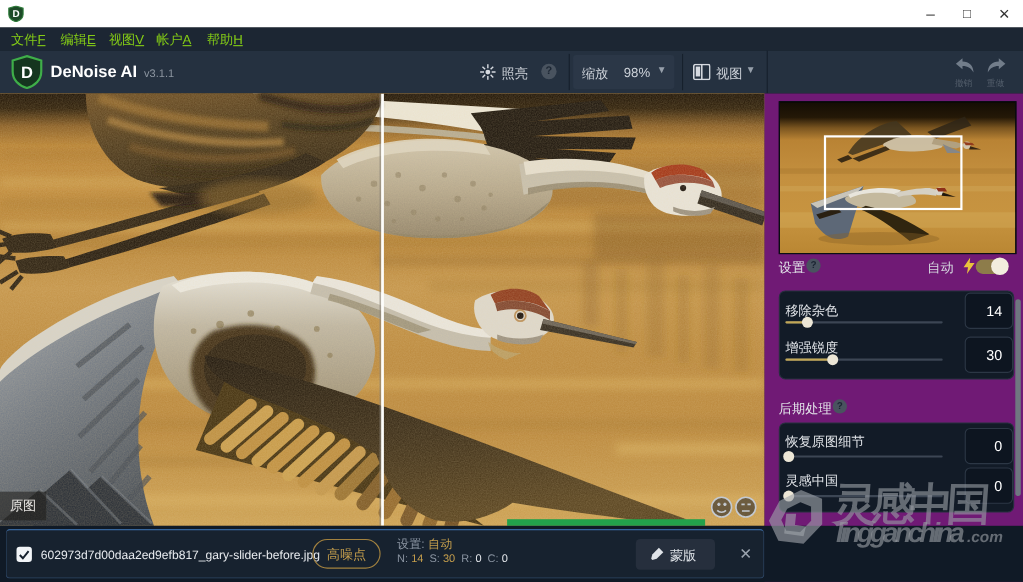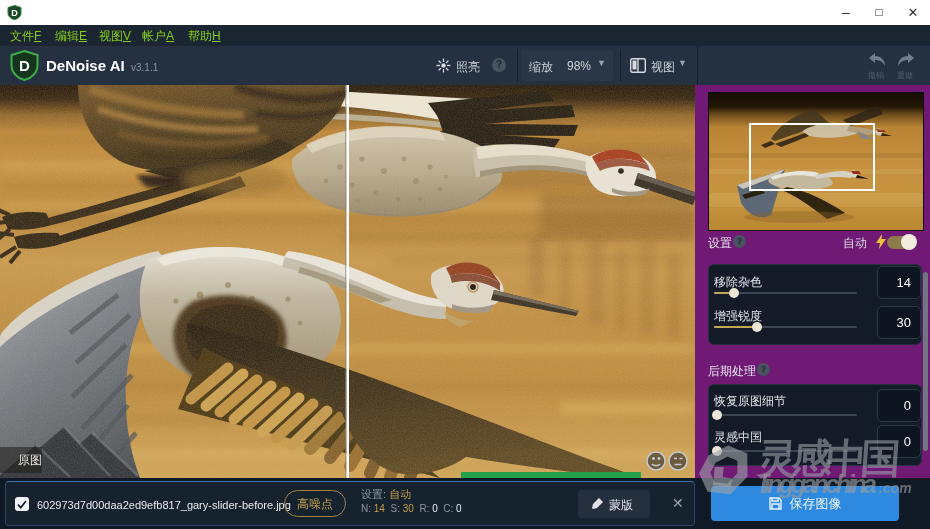--- a/index.html
+++ b/index.html
@@ -311,21 +311,21 @@
       </g>
       <path d="M186,238 C260,252 350,284 430,314 C500,340 570,368 624,387 L608,392 C560,385 512,380 466,372 C446,386 420,392 396,388 C372,380 354,362 342,328 C304,304 266,288 232,276 C204,264 188,254 186,238 Z" fill="url(#darkwing)"></path>
     </g>
     <rect width="695" height="393" filter="url(#grain)" opacity="0.26"></rect>
 
     <rect x="345" y="0" width="1.5" height="393" fill="#8a837a" opacity="0.6"></rect>
     <rect x="346.5" y="0" width="2.5" height="393" fill="#fdfdfb"></rect>
   </svg>
   </div>
   <div class="abs" style="left:0;top:530px"></div>
-  <div class="abs" style="left:0;top:447px;width:42px;height:26px;background:rgba(30,28,24,0.55);color:#e8e6e2;font-size:12px;text-align:right;line-height:26px">原图</div>
+  <div class="abs" style="left:0;top:447px;width:42px;height:26px;background:rgba(30,28,24,0.55);color:#e8e6e2;font-size:12px;text-align:center;line-height:26px">原图</div>
   <div class="abs" style="left:461px;top:472px;width:180px;height:6px;background:#23a14b"></div>
   <svg class="abs" style="left:645px;top:450px" width="44" height="22" viewBox="0 0 44 22">
       <g fill="rgba(25,30,38,0.55)" stroke="#c3c9d1" stroke-width="1.5">
         <circle cx="11" cy="11" r="9"></circle>
         <circle cx="33" cy="11" r="9"></circle>
       </g>
       <g stroke="#c3c9d1" stroke-width="1.5" fill="none">
         <path d="M7,8.5 L10,8.5 M8.5,7 L8.5,10 M12.5,8.5 L15.5,8.5 M14,7 L14,10 M7,14 C9,16.2 13,16.2 15,14"></path>
         <path d="M29,8.5 L32,8.5 M34.5,8.5 L37.5,8.5 M29.5,14.5 L36.5,14.5"></path>
       </g>
@@ -418,23 +418,20 @@
       <span class="abs" style="left:278px;top:8px;width:62px;height:27px;border:1px solid #a3823f;border-radius:14px;color:#c59e4c;font-size:12px;text-align:center;line-height:26px">高噪点</span>
       <span class="abs" style="left:355px;top:5px;font-size:11px;color:#8b95a2">设置: <span style="color:#c59e4c">自动</span></span>
       <span class="abs" style="left:355px;top:21px;font-size:10px;color:#8b95a2">N: <span style="color:#c59e4c">14</span>&nbsp; S: <span style="color:#c59e4c">30</span>&nbsp; R: <span style="color:#e6e9ed">0</span>&nbsp; C: <span style="color:#e6e9ed">0</span></span>
       <div class="abs" style="left:572px;top:8px;width:72px;height:28px;background:#262f3d;border-radius:4px"></div>
       <svg class="abs" style="left:584px;top:15px" width="14" height="14" viewBox="0 0 14 14">
           <path d="M9 1 L13 5 L7 11 L3 12 L2 11 L3 7 Z" fill="#dfe3e8"></path>
         </svg>
       <span class="abs" style="left:603px;top:15px;font-size:12px;color:#dfe3e8">蒙版</span>
       <span class="abs" style="left:666px;top:13px;font-size:14px;color:#9aa3ae">✕</span>
     </div>
-    <div id="savebtn"><svg style="vertical-align:-2px;margin-right:8px" width="13" height="13" viewBox="0 0 13 13">
-          <path d="M1 1 H10 L12 3 V12 H1 Z M3 1 V4 H9 V1 M3 12 V7 H10 V12" fill="none" stroke="#eaf3fc" stroke-width="1.4"></path>
-        </svg>保存图像</div>
   </div>
   <div class="abs" style="left:680px;top:425px;width:250px;height:80px;z-index:50">
     <svg width="250" height="80" viewBox="0 0 250 80">
       <g fill="none" stroke="rgba(158,163,169,0.62)">
         <path d="M32,18 L47,10 L62,16 L64,34 L52,48 L34,46 L26,32 Z" stroke-width="10" transform="translate(2,16) skewX(-6)"></path>
         <path d="M40,26 L40,40 L54,42" stroke-width="9" transform="translate(2,16) skewX(-6)"></path>
       </g>
       <text x="80" y="47" font-family="Liberation Sans,sans-serif" font-size="40" font-weight="bold" fill="rgba(152,157,163,0.62)" transform="skewX(-4)" textLength="143">灵感中国</text>
       <text x="80" y="68" font-family="Liberation Sans,sans-serif" font-size="25" font-weight="bold" font-style="italic" fill="rgba(150,155,161,0.64)" textLength="117">lingganchina</text>
         <text x="199" y="68" font-family="Liberation Sans,sans-serif" font-size="14" font-weight="bold" font-style="italic" fill="rgba(150,155,161,0.64)">.com</text>

